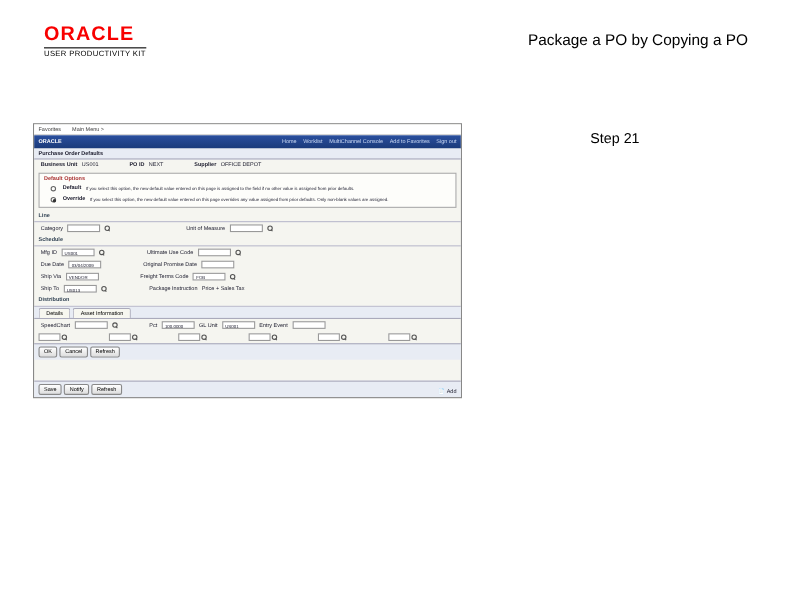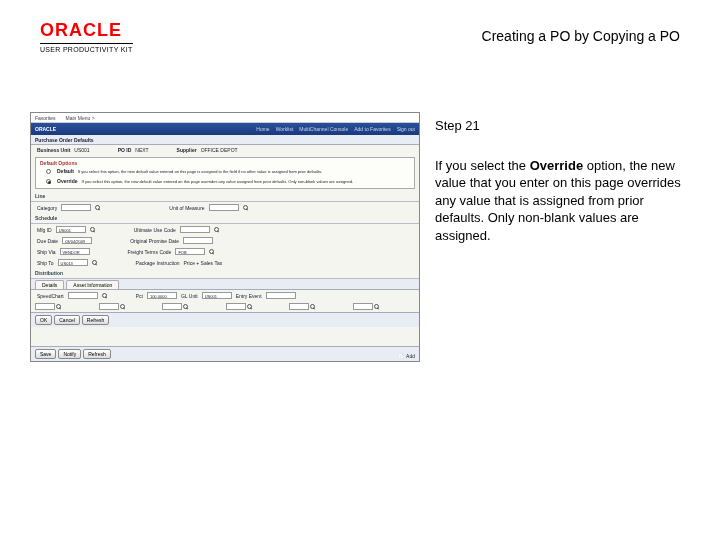--- a/index.html
+++ b/index.html
@@ -26,34 +26,34 @@
   .ss-mag::before { content:''; position:absolute; width:3px; height:3px; border:1px solid #555; border-radius:50%; }
   .ss-mag::after { content:''; position:absolute; width:2px; height:1px; background:#555; transform:rotate(45deg); top:4px; left:3px; }
   .ss-tabrow { display: flex; gap: 2px; padding: 1px 4px 0 4px; border-bottom: 1px solid #aab; background: #e8ecf4; }
   .ss-tab { border: 1px solid #aab; border-bottom: none; background: #f7f7f0; padding: 1px 6px; font-size: 5px; border-radius: 2px 2px 0 0; }
   .ss-btnrow { display: flex; gap: 2px; padding: 2px 4px; background: #e8ecf4; border-top: 1px solid #aab; }
   .ss-btn { border: 1px solid #888; background: linear-gradient(#fff,#ddd); padding: 1px 4px; font-size: 5px; border-radius: 2px; }
   .ss-grid { display: grid; grid-template-columns: repeat(6, 1fr); gap: 1px; padding: 2px 4px; }
   .ss-gridcell { display: flex; align-items: center; gap: 1px; }
   .ss-add { position: absolute; bottom: 2px; right: 4px; font-size: 5px; color: #223; }
   .ss-footer { position: absolute; bottom: 0; left: 0; right: 0; display: flex; gap: 2px; padding: 2px 4px; background: #e8ecf4; border-top: 1px solid #aab; }
-  .instructions { position: absolute; top: 117px; left: 435px; width: 248px; font-size: 13px; line-height: 1.35; color: #000; }
+  .instructions { position: absolute; top: 117px; left: 435px; width: 248px; font-size: 13px; line-height: 1.35; color: #000; text-align: center; }
   .step-label { margin-bottom: 22px; }
   .para { margin-bottom: 18px; }
   .hl1, .hl2 { font-weight: bold; }
 </style>
 </head>
 <body>
 
 <div class="logo-area">
   <div class="logo-oracle">ORACLE</div>
   <div class="logo-upk">USER PRODUCTIVITY KIT</div>
 </div>
 
-<div class="page-title">Creating a PO by Copying a PO</div>
+<div class="page-title">Package a PO by Copying a PO</div>
 
 <div class="screenshot">
   <div class="ss-topbar">
     <span>Favorites</span>
     <span>Main Menu &gt;</span>
   </div>
   <div class="ss-header">
     <span class="ss-header-logo">ORACLE</span>
     <span class="ss-header-links">
       <span>Home</span>
@@ -181,16 +181,13 @@
   <div class="ss-footer">
     <span class="ss-btn">Save</span>
     <span class="ss-btn">Notify</span>
     <span class="ss-btn">Refresh</span>
     <span class="ss-add">📄 <span>Add</span></span>
   </div>
 </div>
 
 <div class="instructions">
   <div class="step-label">Step 21</div>
-  <div class="para">
-    <span>If you select the </span><span class="hl2">Override</span><span> option, the new value that you enter on this page overrides any value that is assigned from prior defaults. Only non-blank values are assigned.</span>
-  </div>
 </div>
 
 </body></html>

